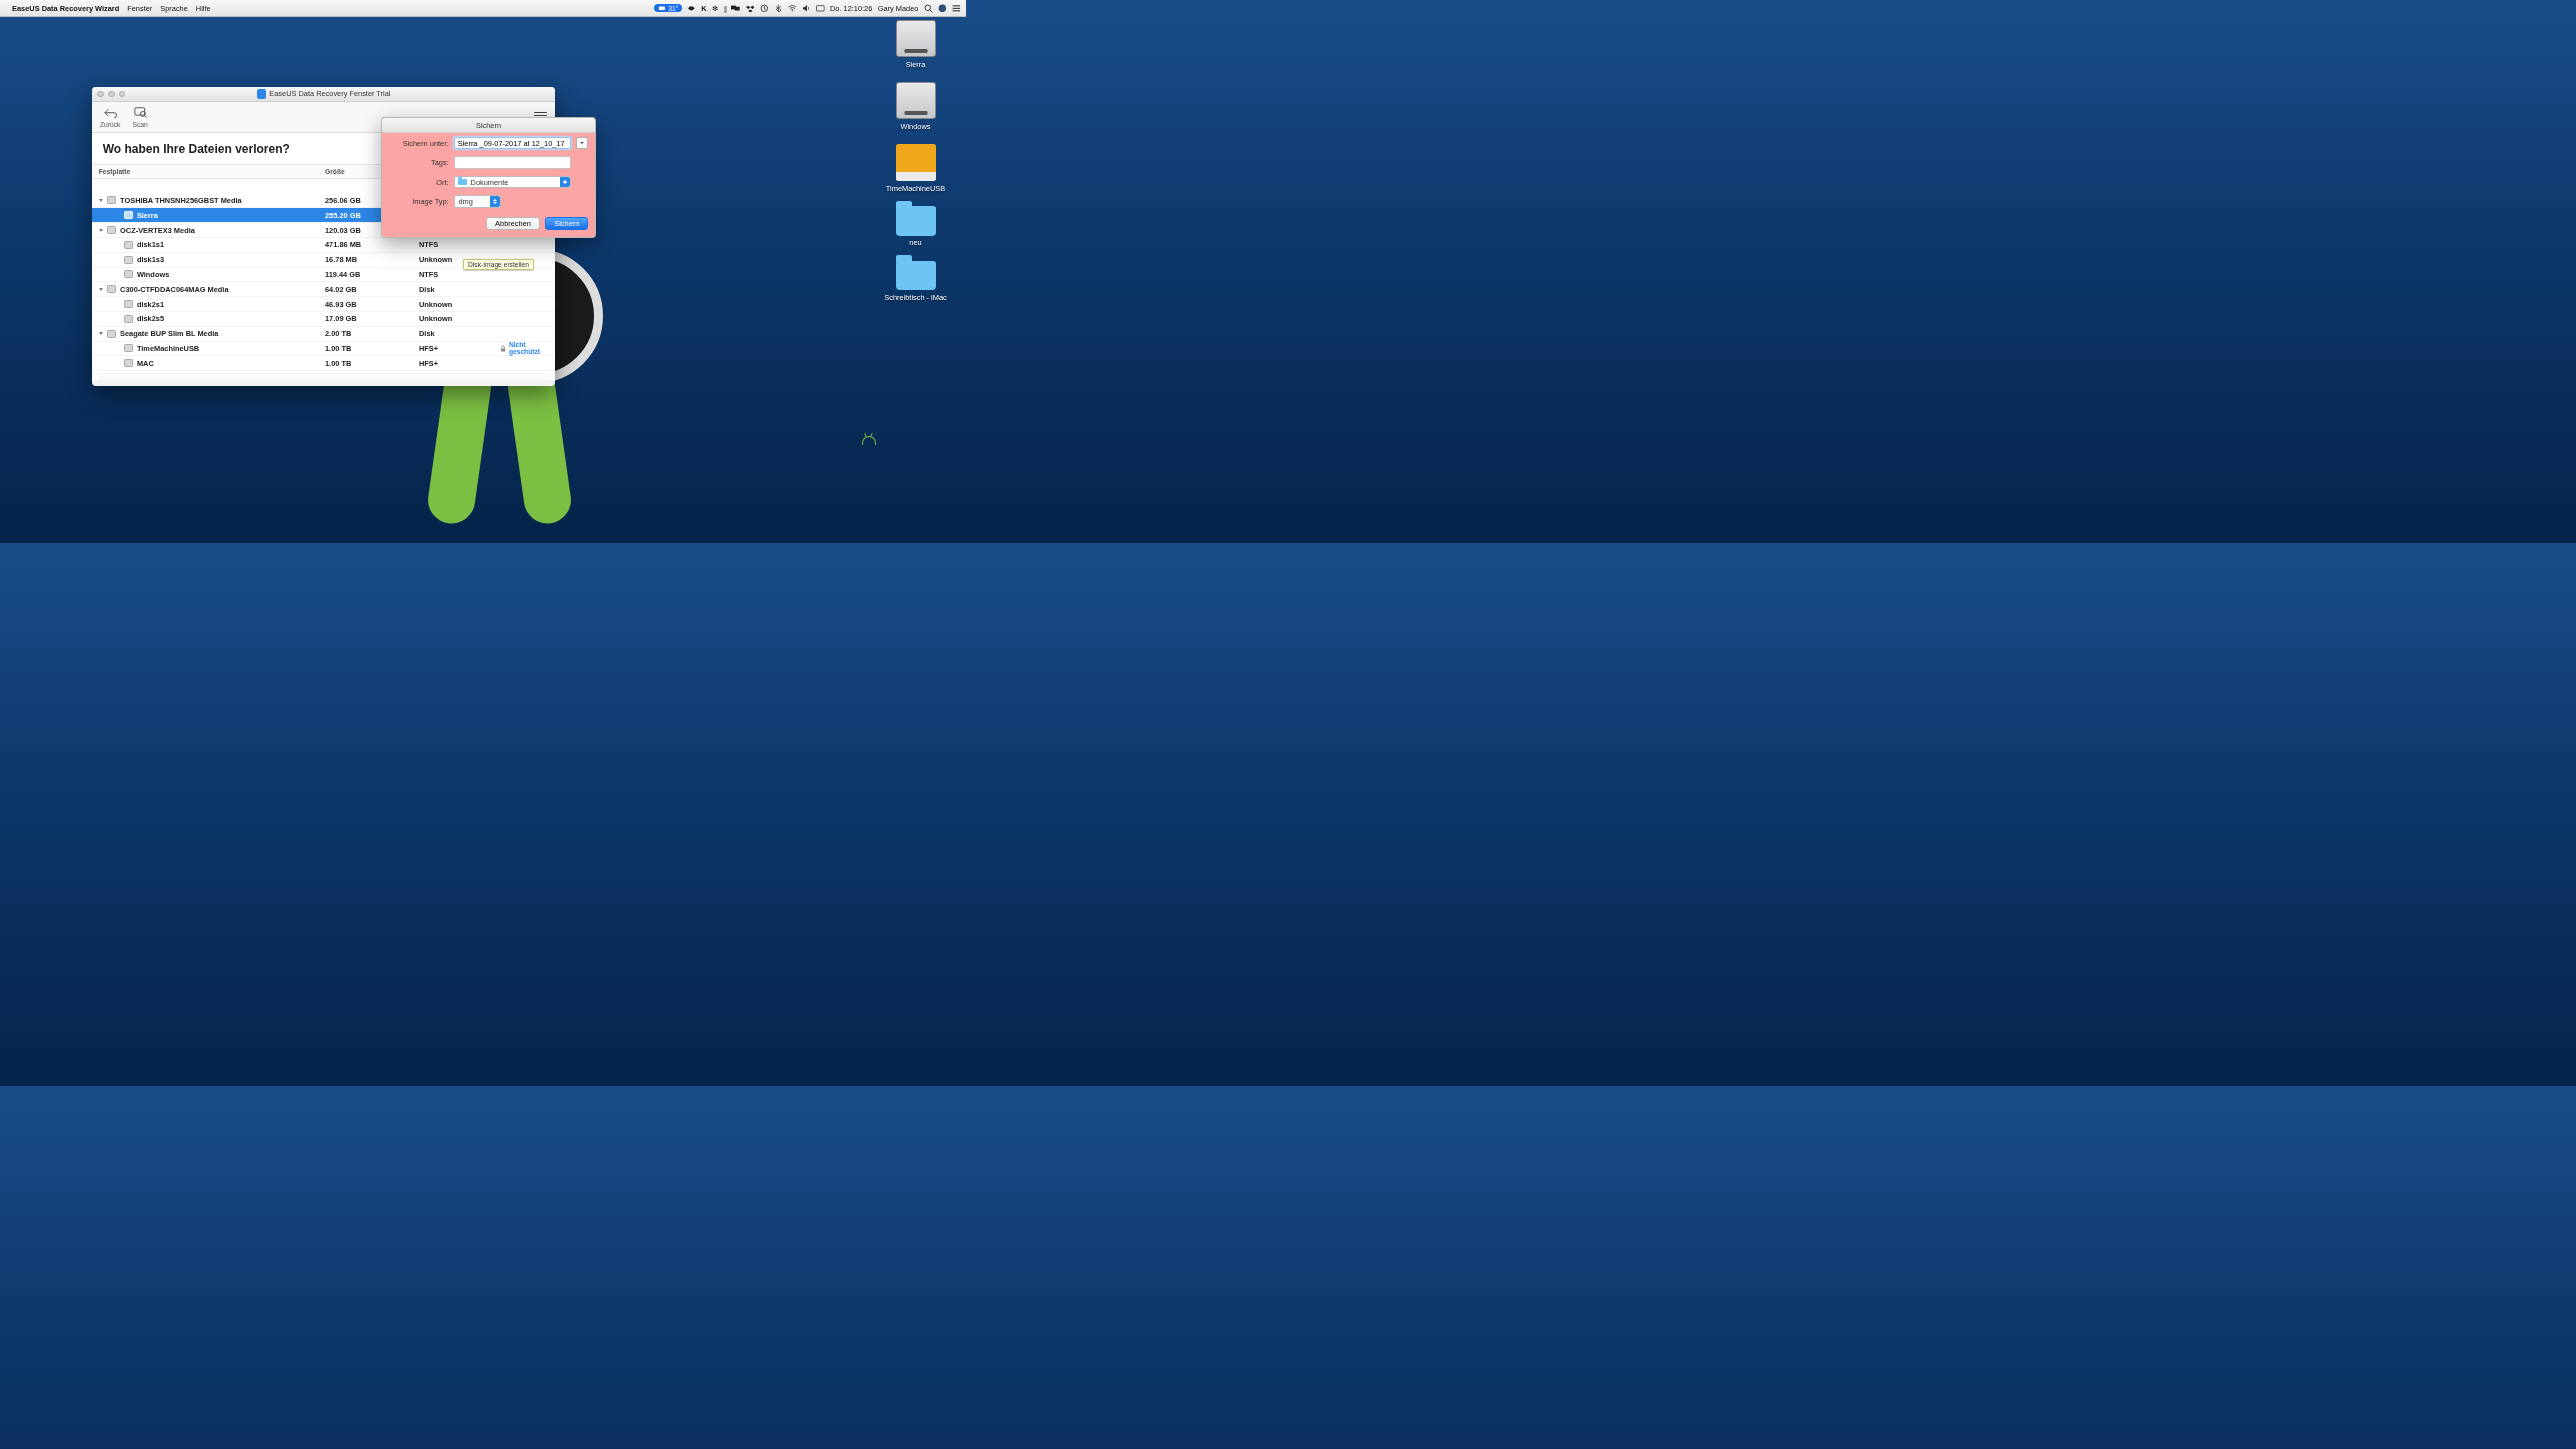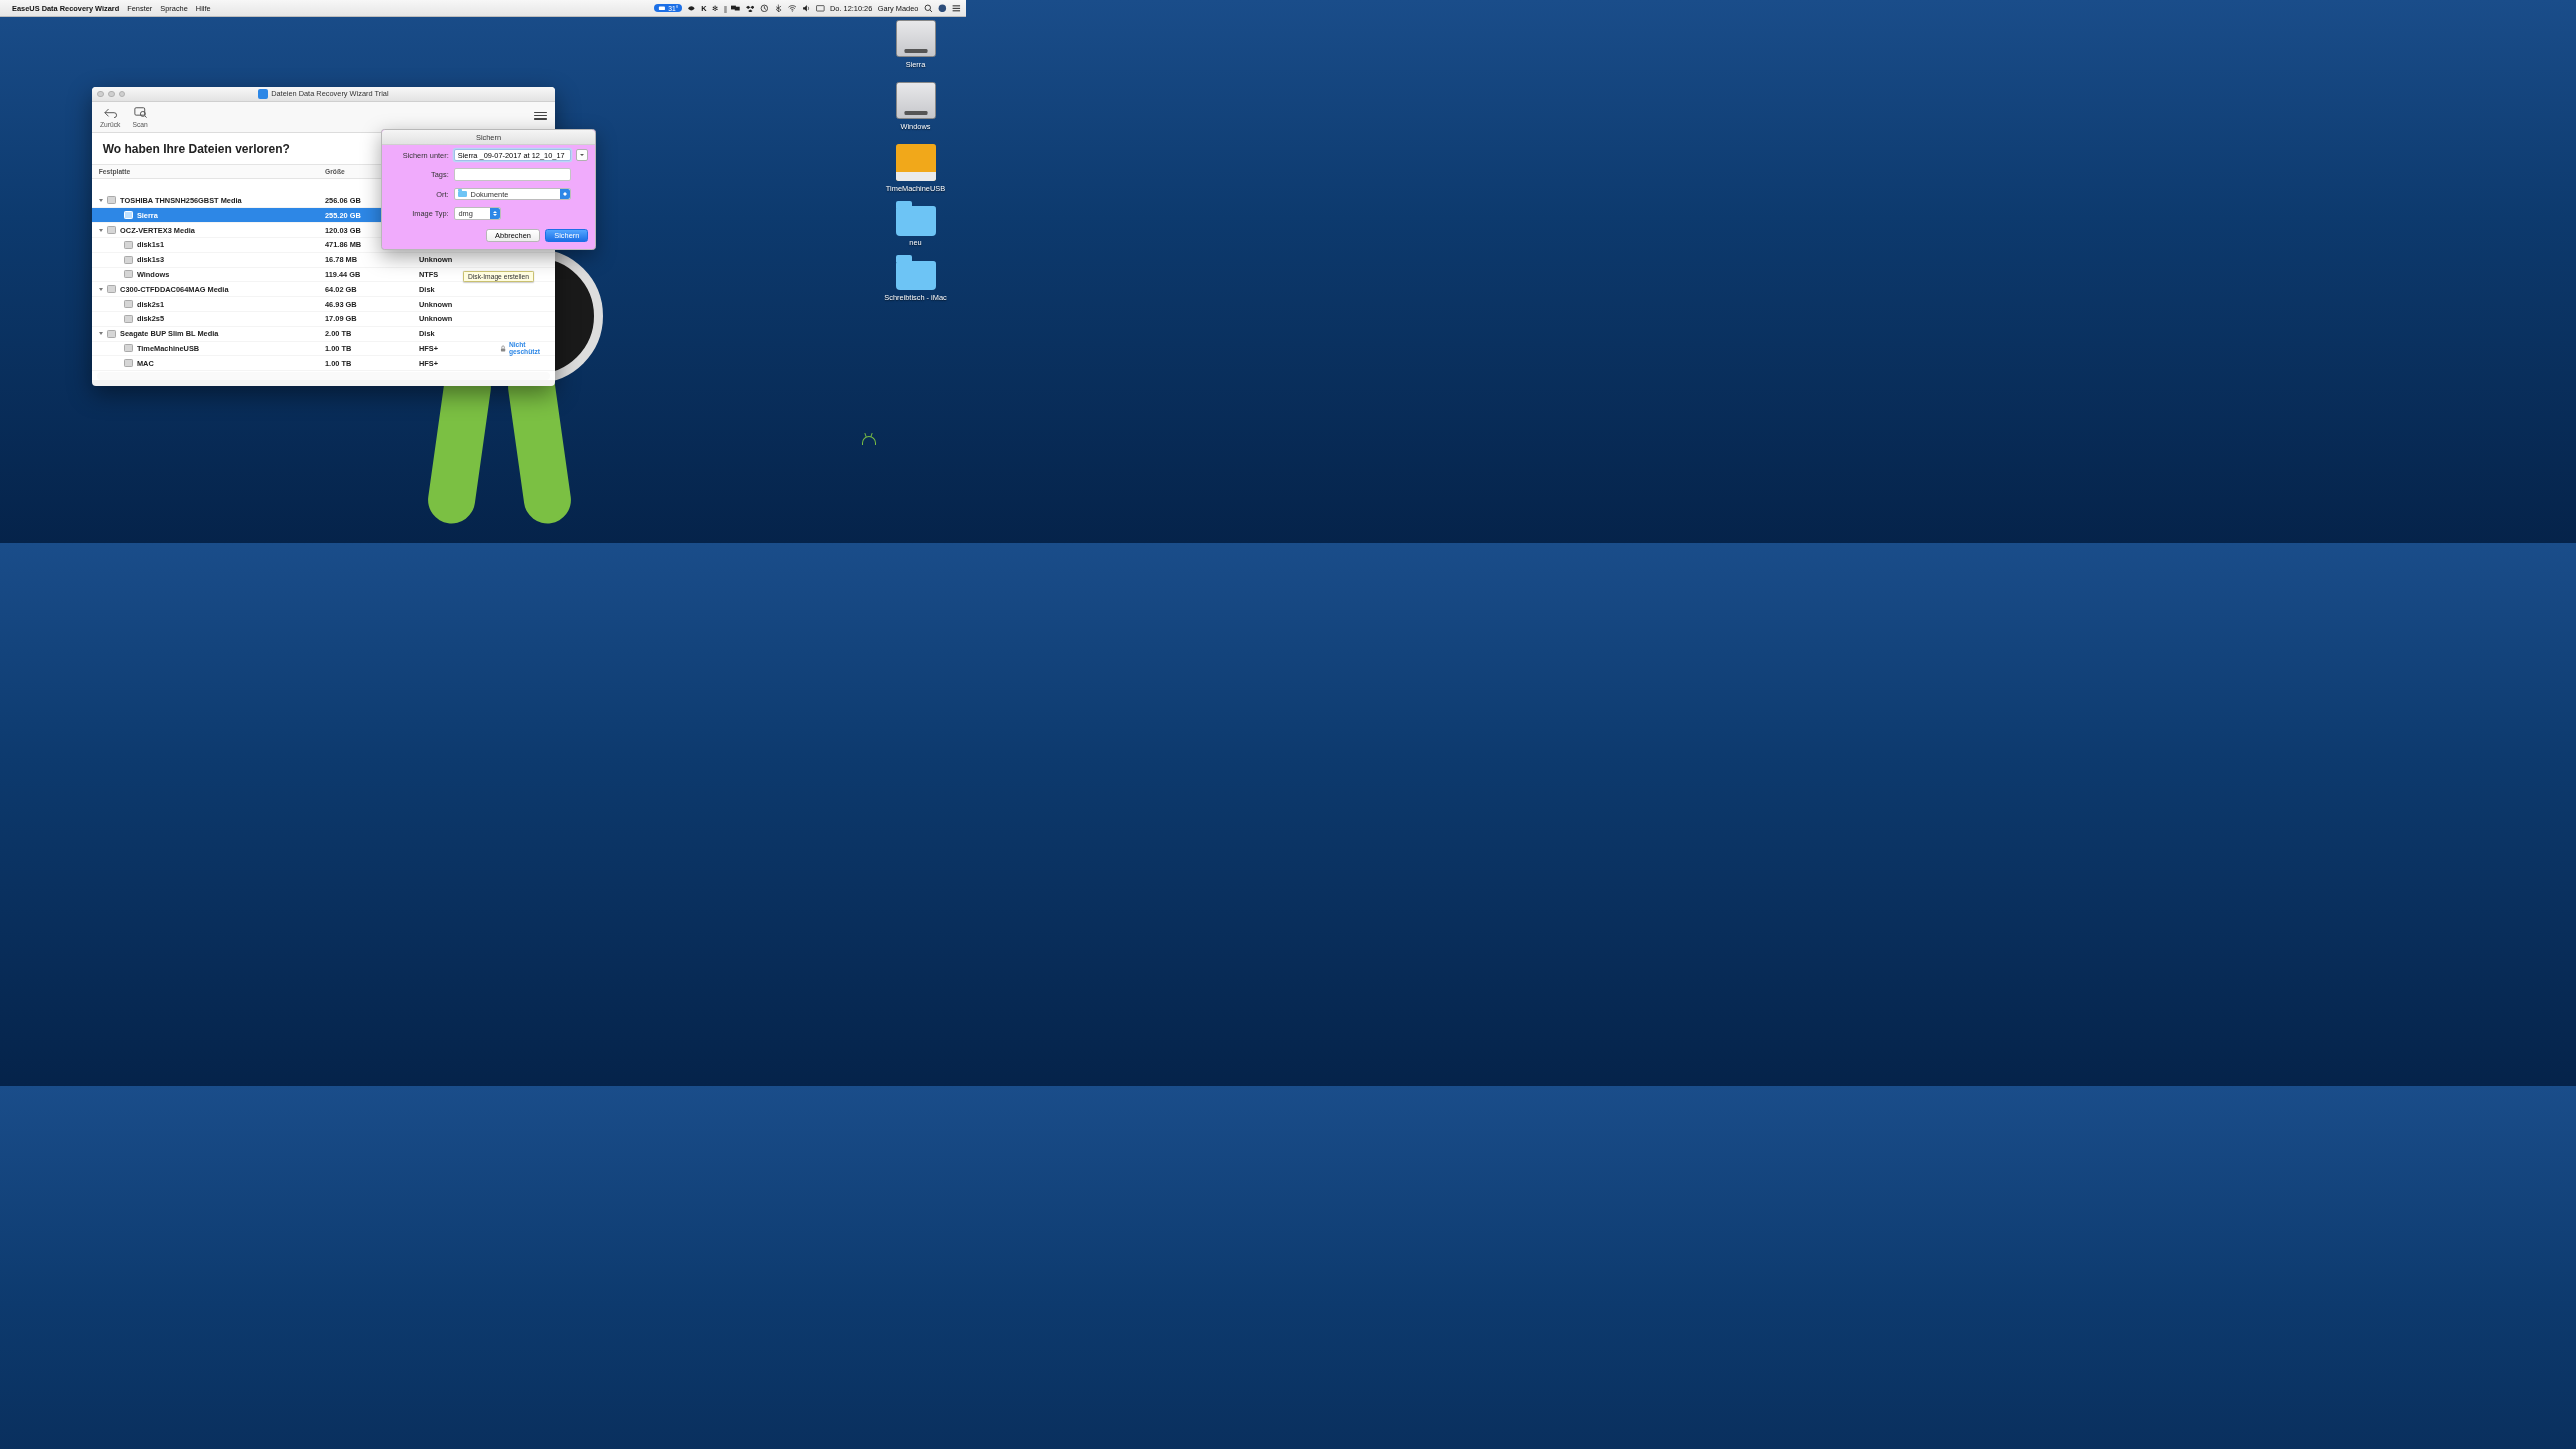--- a/index.html
+++ b/index.html
@@ -65,21 +65,21 @@
 .volico.blue { background:#4da2ff; border-color:#2d7ad6; }
 .row.sel { background:#2d87e6; color:#fff; }
 .row.sel .volico.blue { background:#bfe0ff; border-color:#fff; }
 .lvl0 .c1 { padding-left:6.7px; }
 .lvl1 .c1 { padding-left:21.5px; }
 
 .scrolltrack { height:8px; background:#fafafa; margin:1.3px 5.4px 5.4px; border-radius:4px; }
 
 
 .sheet-wrap { position:absolute; left:381px; top:117px; width:215px; z-index:50; }
-.sheet { background:#f0abfc; border:0.7px solid #b8b8b8; border-radius:3.4px; box-shadow:0 6.7px 20px rgba(0,0,0,.35); font-size:7.4px; color:#333;margin-top:12px; }
+.sheet { background:#fca5a5; border:0.7px solid #b8b8b8; border-radius:3.4px; box-shadow:0 6.7px 20px rgba(0,0,0,.35); font-size:7.4px; color:#333; }
 .sheet .shead { text-align:center; padding:2.7px 0; background:linear-gradient(to bottom,#f5f5f5,#e2e2e2); border-bottom:0.7px solid #cfcfcf; border-radius:3.4px 3.4px 0 0; }
 .sheet .srow { display:flex; align-items:center; padding:3.4px 6.7px; gap:5.4px; }
 .sheet .slabel { width:60px; text-align:right; color:#333; }
 .sheet input[type=text] { flex:1; height:12.7px; padding:0 2.7px; border:0.7px solid #9fbfe8; border-radius:2px; box-shadow:0 0 0 1.3px #b9d6f5; font-size:7.4px; background:#fff; }
 .sheet input.plain { border:0.7px solid #c4c4c4; box-shadow:none; }
 .expbtn { width:12px; height:12px; border:0.7px solid #b0b0b0; border-radius:2px; background:#fdfdfd; display:flex; align-items:center; justify-content:center; cursor:pointer; }
 .expbtn::after { content:""; width:0; height:0; border-left:2px solid transparent; border-right:2px solid transparent; border-top:2.7px solid #555; }
 .popup { flex:1; height:12.7px; border:0.7px solid #bcbcbc; border-radius:2px; background:#fff; display:flex; align-items:center; padding-left:3.4px; position:relative; gap:3.4px; }
 .popup .arrow { position:absolute; right:0; top:0; bottom:0; width:10px; background:#2d87e6; border-radius:0 2px 2px 0; display:flex; flex-direction:column; align-items:center; justify-content:center; gap:0.7px; }
 .popup .arrow::before,.popup .arrow::after { content:""; width:0; height:0; border-left:2px solid transparent; border-right:2px solid transparent; }
@@ -218,21 +218,21 @@
 
 <div class="appwin">
   <div class="titlebar">
     <div class="traffic">
       <span></span>
       <span></span>
       <span></span>
     </div>
     <div class="title">
         <span class="ticon"></span>
-        <span>Dateien Data Recovery Wizard Trial</span>
+        <span>EaseUS Data Recovery Fenster Trial</span>
       </div>
   </div>
   <div class="toolbar">
     <div class="tbtn">
       <svg viewBox="0 0 24 20">
           <path d="M9 4l-6 6 6 6M3 10h15a4 4 0 0 1 0 8"></path>
         </svg>
       <span>Zurück</span>
     </div>
     <div class="tbtn">

